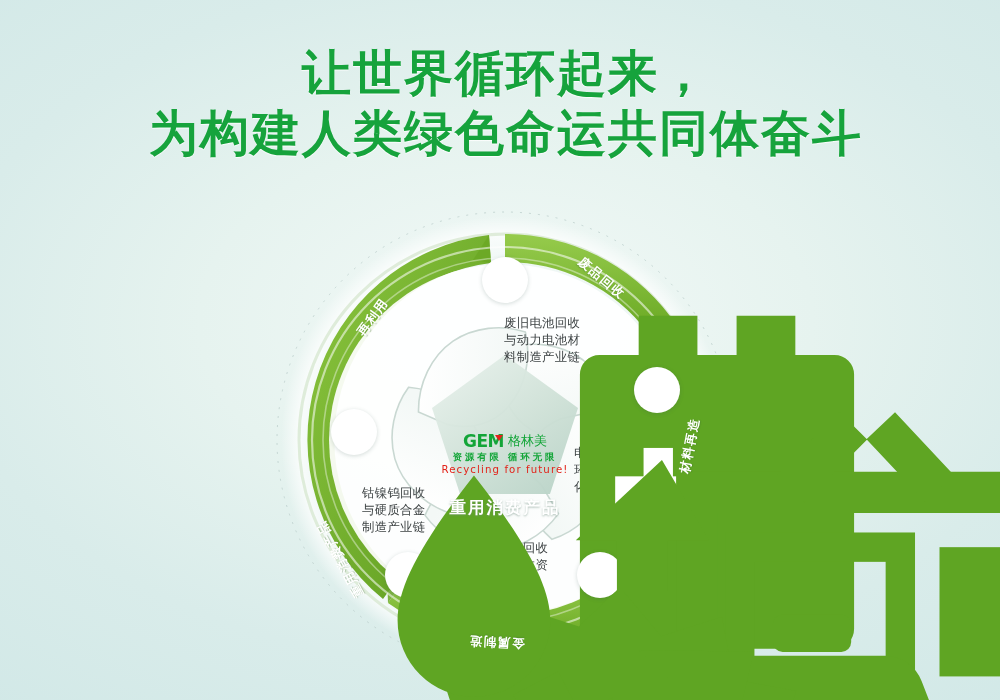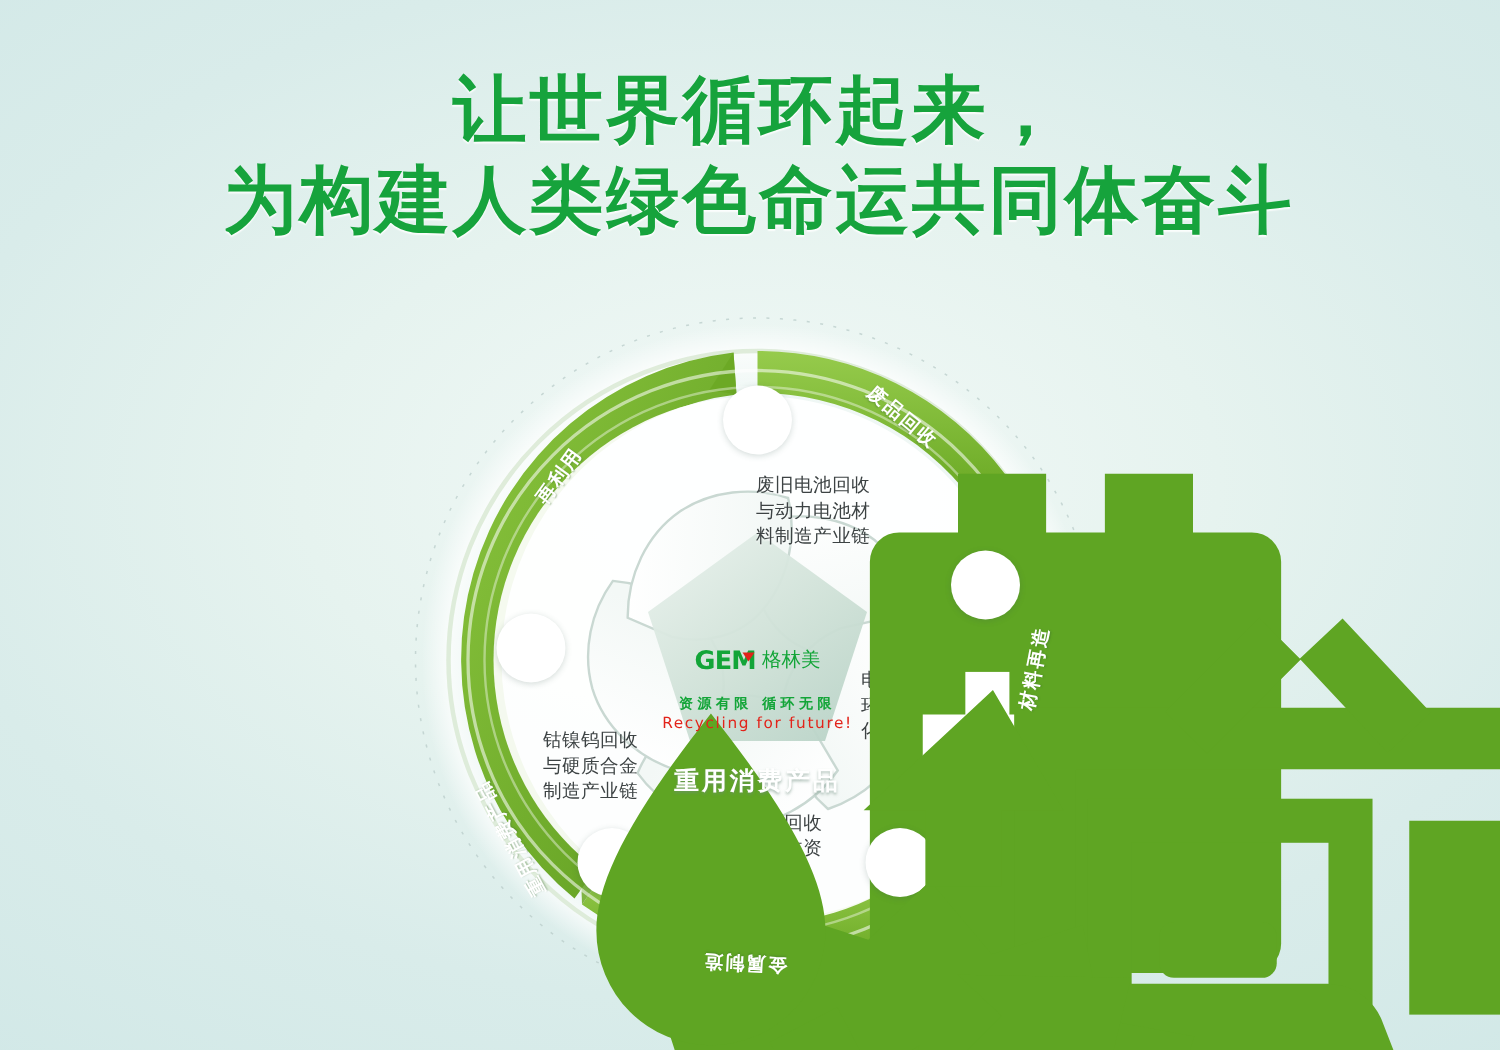--- a/index.html
+++ b/index.html
@@ -128,21 +128,21 @@
     border-top: 6px solid #e2231a;
   }
   #logo-cn {
     font-size: 13px;
     font-weight: normal;
     color: #13a538;
     line-height: 15px;
     letter-spacing: 0px;
   }
   #logo-slogan {
-    margin-top: 14px;
+    margin-top: 1px;
     font-size: 9.3px;
     font-weight: bold;
     color: #13a538;
     letter-spacing: 3px;
     line-height: 12px;
   }
   #logo-en {
     font-size: 10.2px;
     font-weight: normal;
     color: #e2231a;

